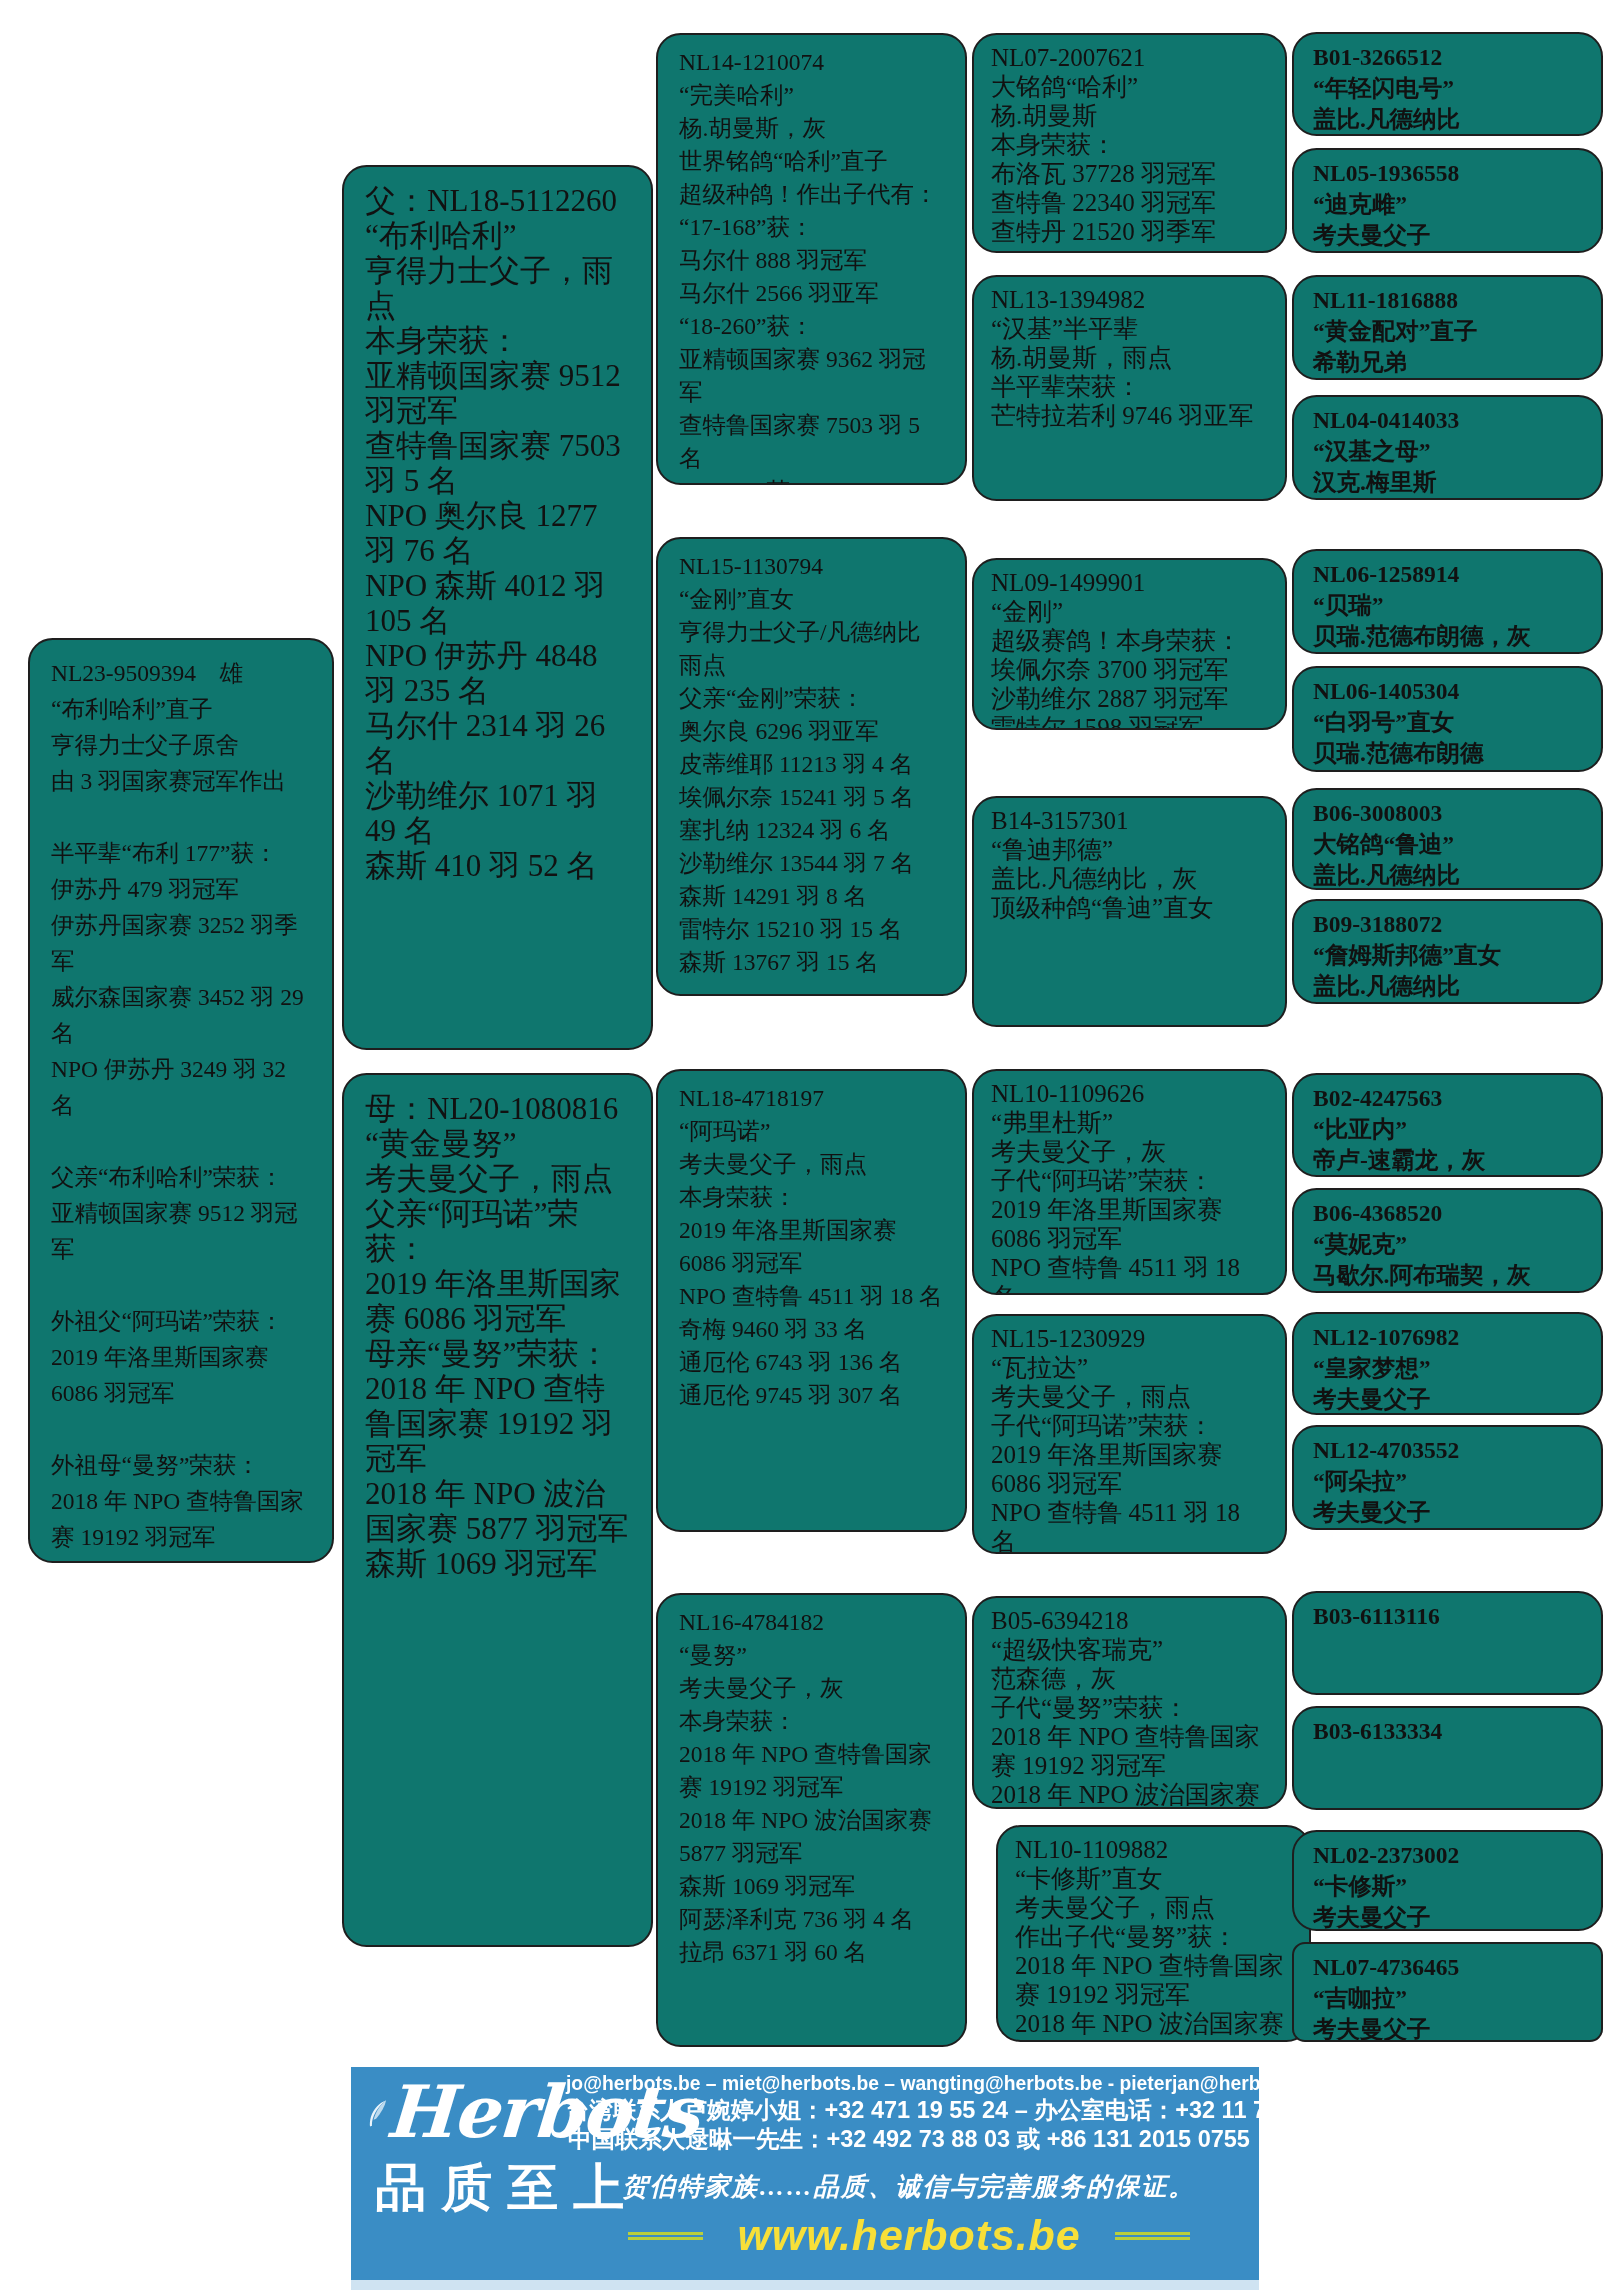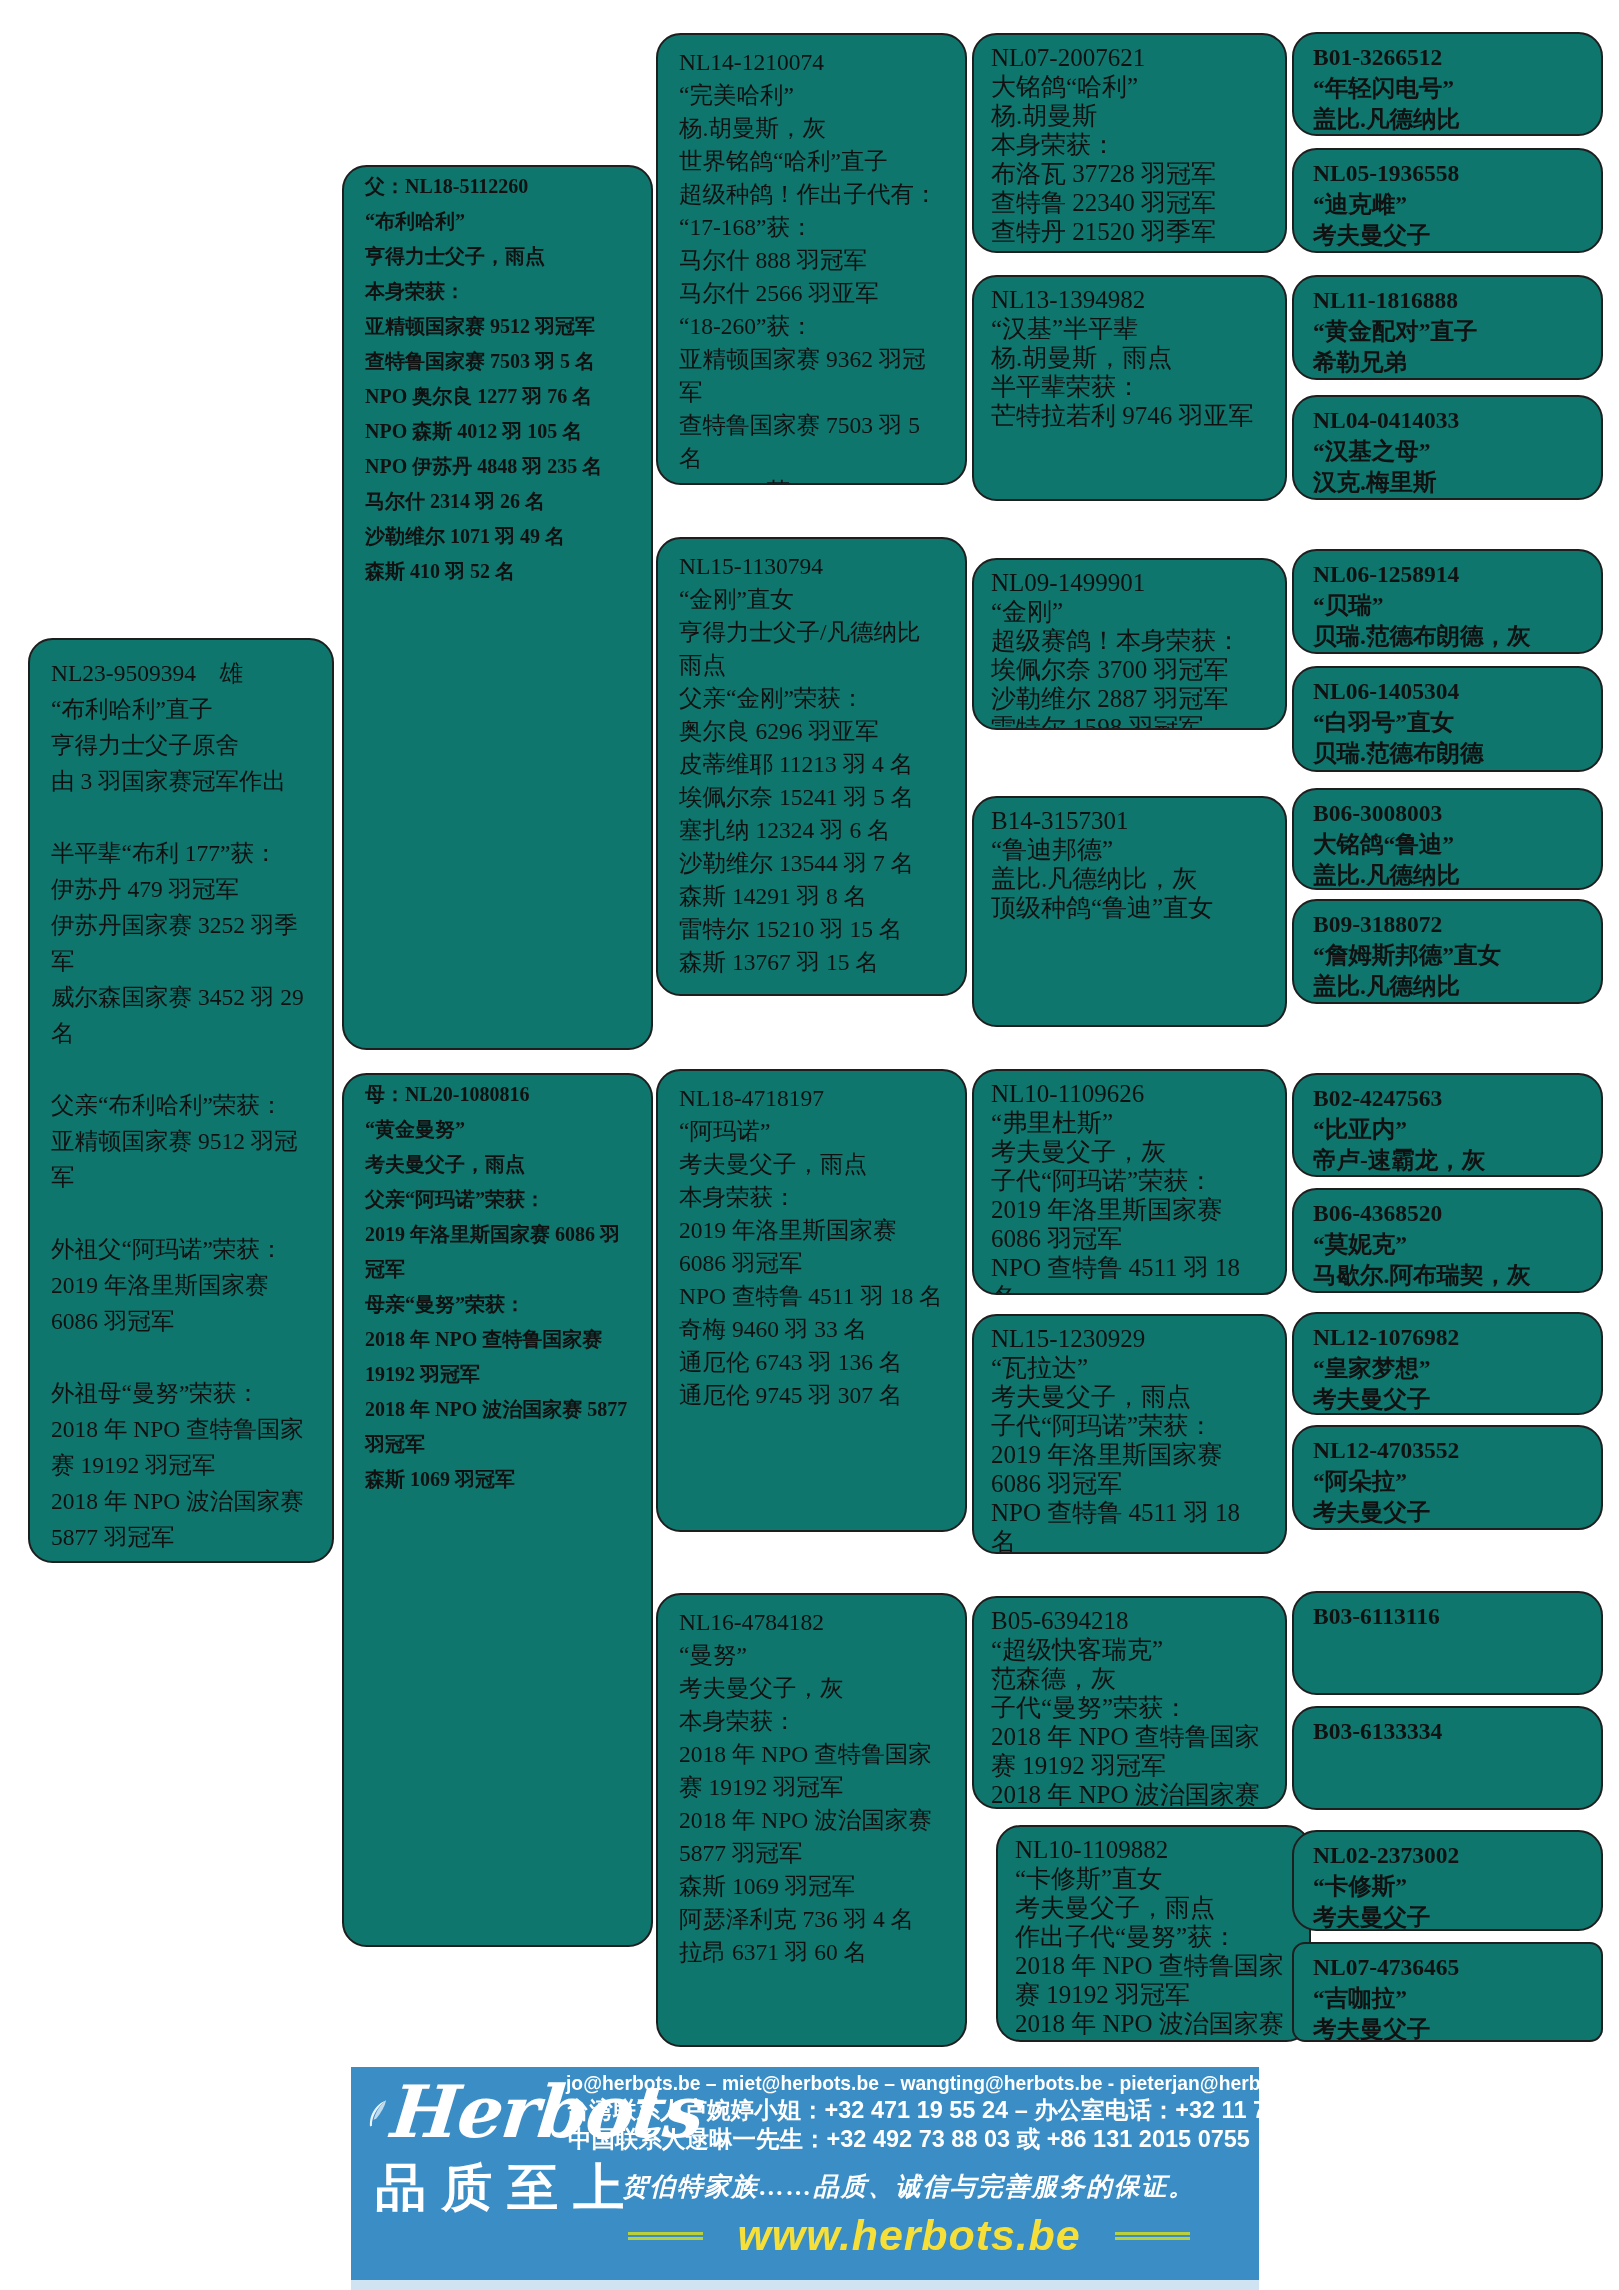--- a/index.html
+++ b/index.html
@@ -9,21 +9,21 @@
   }
   .box{
     position:absolute;border:2.4px solid #1e1e1e;border-radius:24.5px;
     background:#0f766e;box-sizing:border-box;overflow:hidden;
   }
   .box .line{white-space:normal;word-break:break-word;}
   
   .c1{font-size:23.5px;padding:15px 21px;}
   .c1 .line{line-height:36px;}
   
-  .c2{font-size:20px;padding:2px 21px;font-weight:bold;}
+  .c2{font-size:31px;padding:16px 21px;}
   .c2 .line{line-height:35px;}
   
   .c3{font-size:23.5px;padding:11.3px 21px;}
   .c3 .line{line-height:33px;}
   
   .c4{font-size:25px;padding:7.5px 17px;}
   .c4 .line{line-height:29px;}
   
   .c5{font-size:23.5px;padding:7.5px 19px;font-weight:bold;}
   .c5 .line{line-height:31px;}
@@ -106,20 +106,21 @@
 <div class="box c1 b-sub">
     <div class="line">NL23-9509394　雄</div>
     <div class="line">“布利哈利”直子</div>
     <div class="line">亨得力士父子原舍</div>
     <div class="line">由 3 羽国家赛冠军作出</div>
     <div class="line">&nbsp;</div>
     <div class="line">半平辈“布利 177”获：</div>
     <div class="line">伊苏丹 479 羽冠军</div>
     <div class="line">伊苏丹国家赛 3252 羽季军</div>
     <div class="line">威尔森国家赛 3452 羽 29 名</div>
+    <div class="line">NPO 伊苏丹 3249 羽 32 名</div>
     <div class="line">&nbsp;</div>
     <div class="line">父亲“布利哈利”荣获：</div>
     <div class="line">亚精顿国家赛 9512 羽冠军</div>
     <div class="line">&nbsp;</div>
     <div class="line">外祖父“阿玛诺”荣获：</div>
     <div class="line">2019 年洛里斯国家赛 6086 羽冠军</div>
     <div class="line">&nbsp;</div>
     <div class="line">外祖母“曼努”荣获：</div>
     <div class="line">2018 年 NPO 查特鲁国家赛 19192 羽冠军</div>
     <div class="line">2018 年 NPO 波治国家赛 5877 羽冠军</div>

